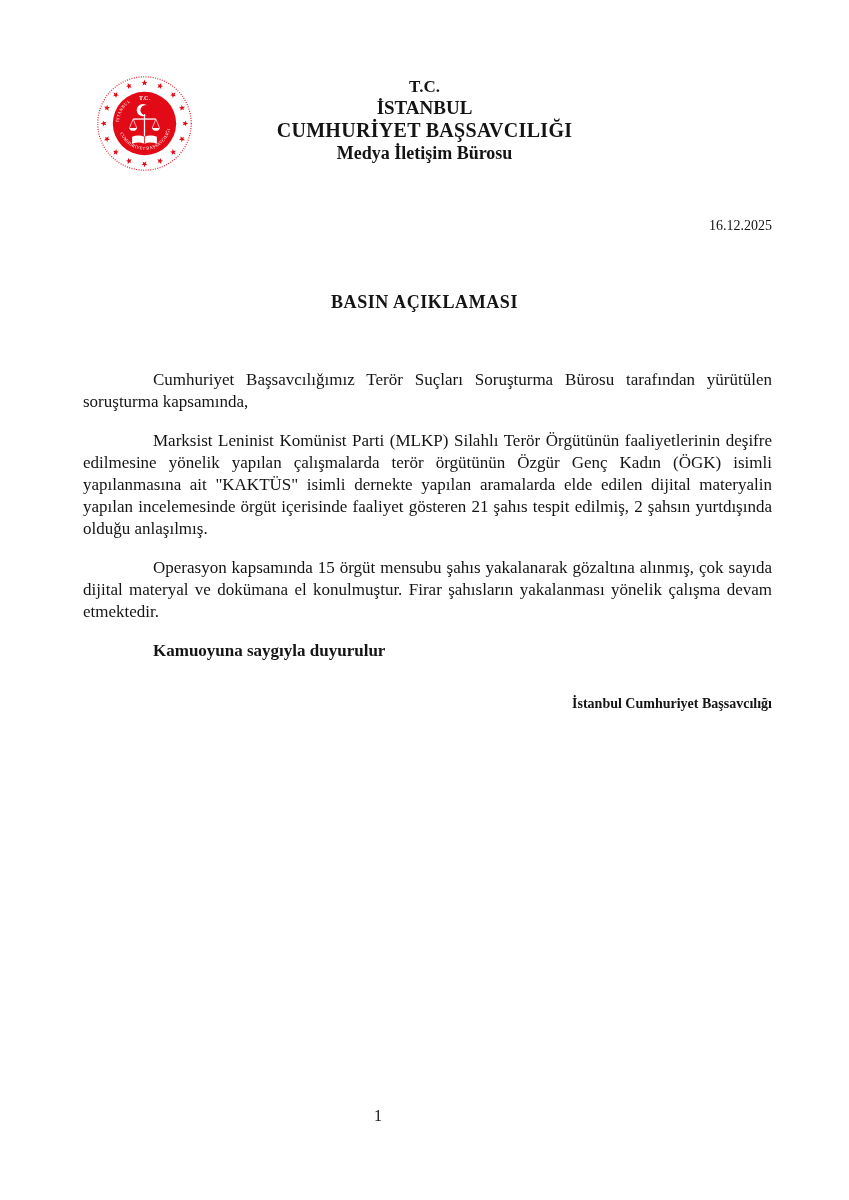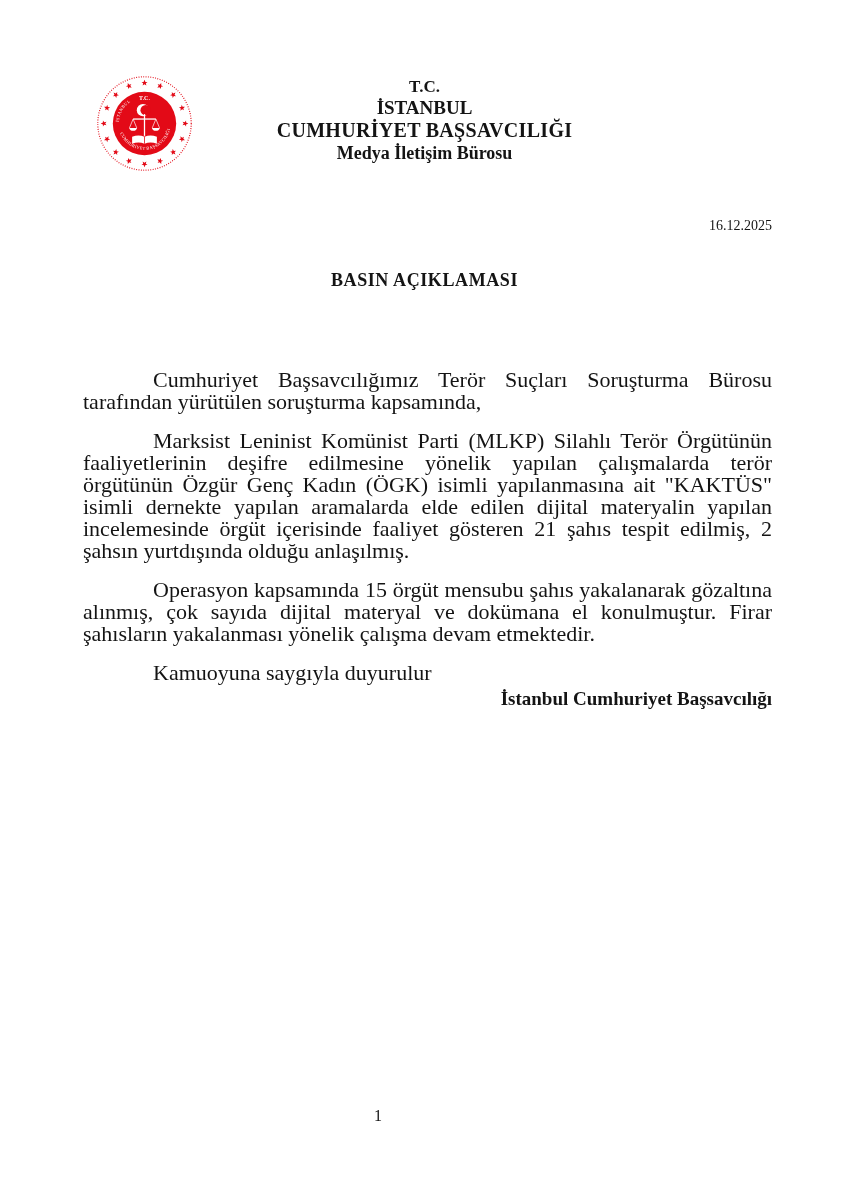--- a/index.html
+++ b/index.html
@@ -18,36 +18,36 @@
   }
   .lh-republic{font-size:17px;line-height:21px;font-weight:bold;}
   .lh-city{font-size:19px;line-height:22px;font-weight:bold;}
   .lh-office{font-size:20px;line-height:23px;font-weight:bold;letter-spacing:0.3px;}
   .lh-bureau{font-size:18px;line-height:22px;font-weight:bold;}
   .doc-date{
     position:absolute;top:215px;right:77px;
     font-size:14px;line-height:22px;text-align:right;
   }
   .doc-title{
-    position:absolute;left:0;right:0;top:268px;
+    position:absolute;left:0;right:0;top:290px;
     text-align:center;font-weight:bold;font-size:18px;line-height:24px;
     letter-spacing:0.6px;
   }
   .doc-body{
     position:absolute;left:83px;top:369px;width:689px;
   }
   .doc-body p{
     margin:0 0 17px 0;
-    font-size:22px;line-height:22px;
+    font-size:17px;line-height:22px;
     text-align:justify;
     text-indent:70px;
   }
-  .doc-body p.closing{text-align:left;margin-bottom:4px;}
+  .doc-body p.closing{text-align:left;margin-bottom:31px;font-weight:bold;}
   .signature{
-    font-size:19px;line-height:22px;
+    font-size:14px;line-height:22px;
     font-weight:bold;text-align:right;
   }
   .page-number{
     position:absolute;left:374px;top:1105px;
     font-size:16px;line-height:22px;
   }
 </style>
 </head>
 <body>
 

